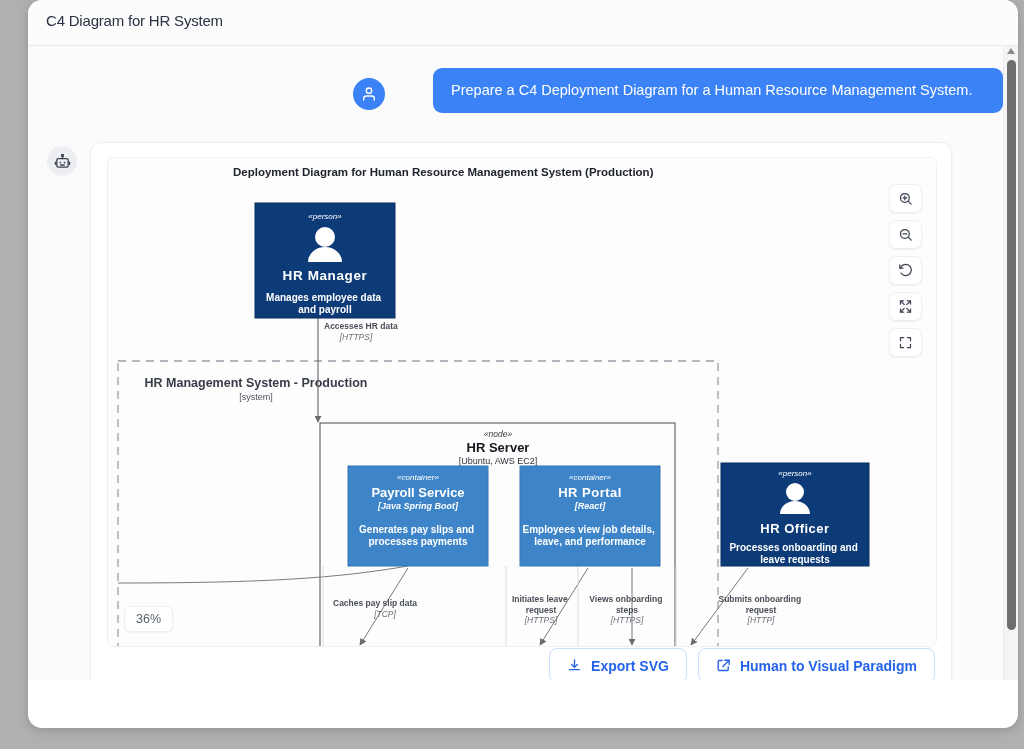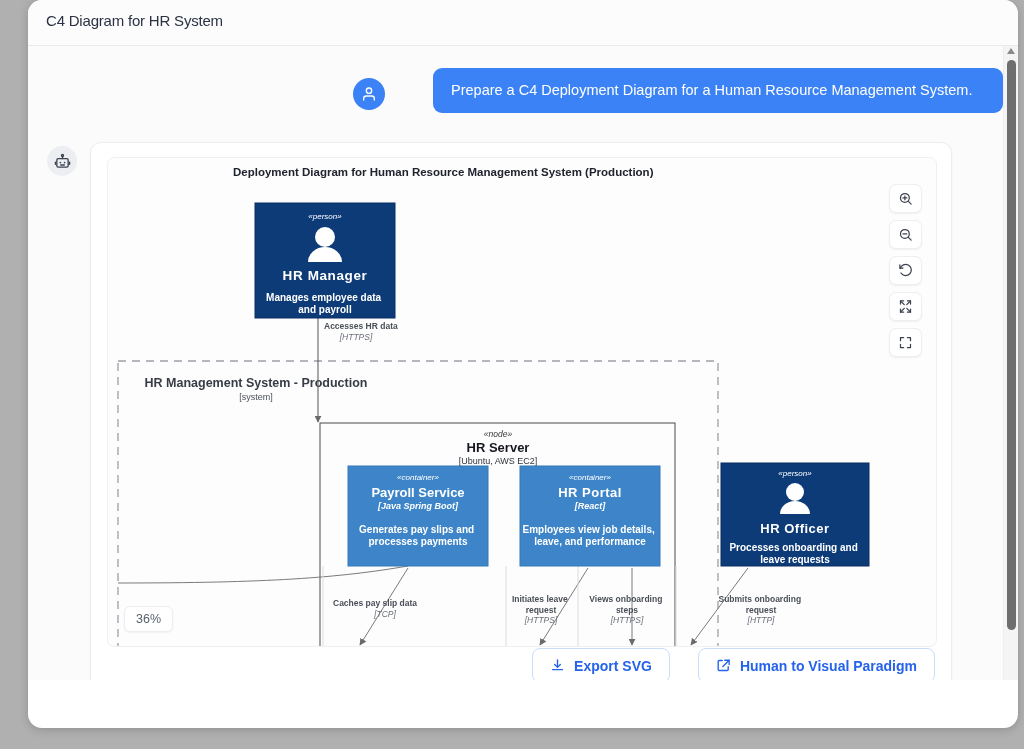--- a/index.html
+++ b/index.html
@@ -136,21 +136,21 @@
     font-size: 12.5px;
     color: #59606e;
     box-shadow: 0 1px 2px rgba(20,25,40,0.05);
     z-index: 5;
   }
 
   
   #card-actions {
     position: absolute;
     right: 16px; bottom: 14px;
-    display: flex; gap: 28px;
+    display: flex; gap: 11px;
   }
   .action-btn {
     display: flex; align-items: center; gap: 9px;
     height: 35px;
     padding: 0 17px;
     background: #ffffff;
     border: 1px solid #c9ddfb;
     border-radius: 8px;
     color: #2563eb;
     font-size: 14px;

